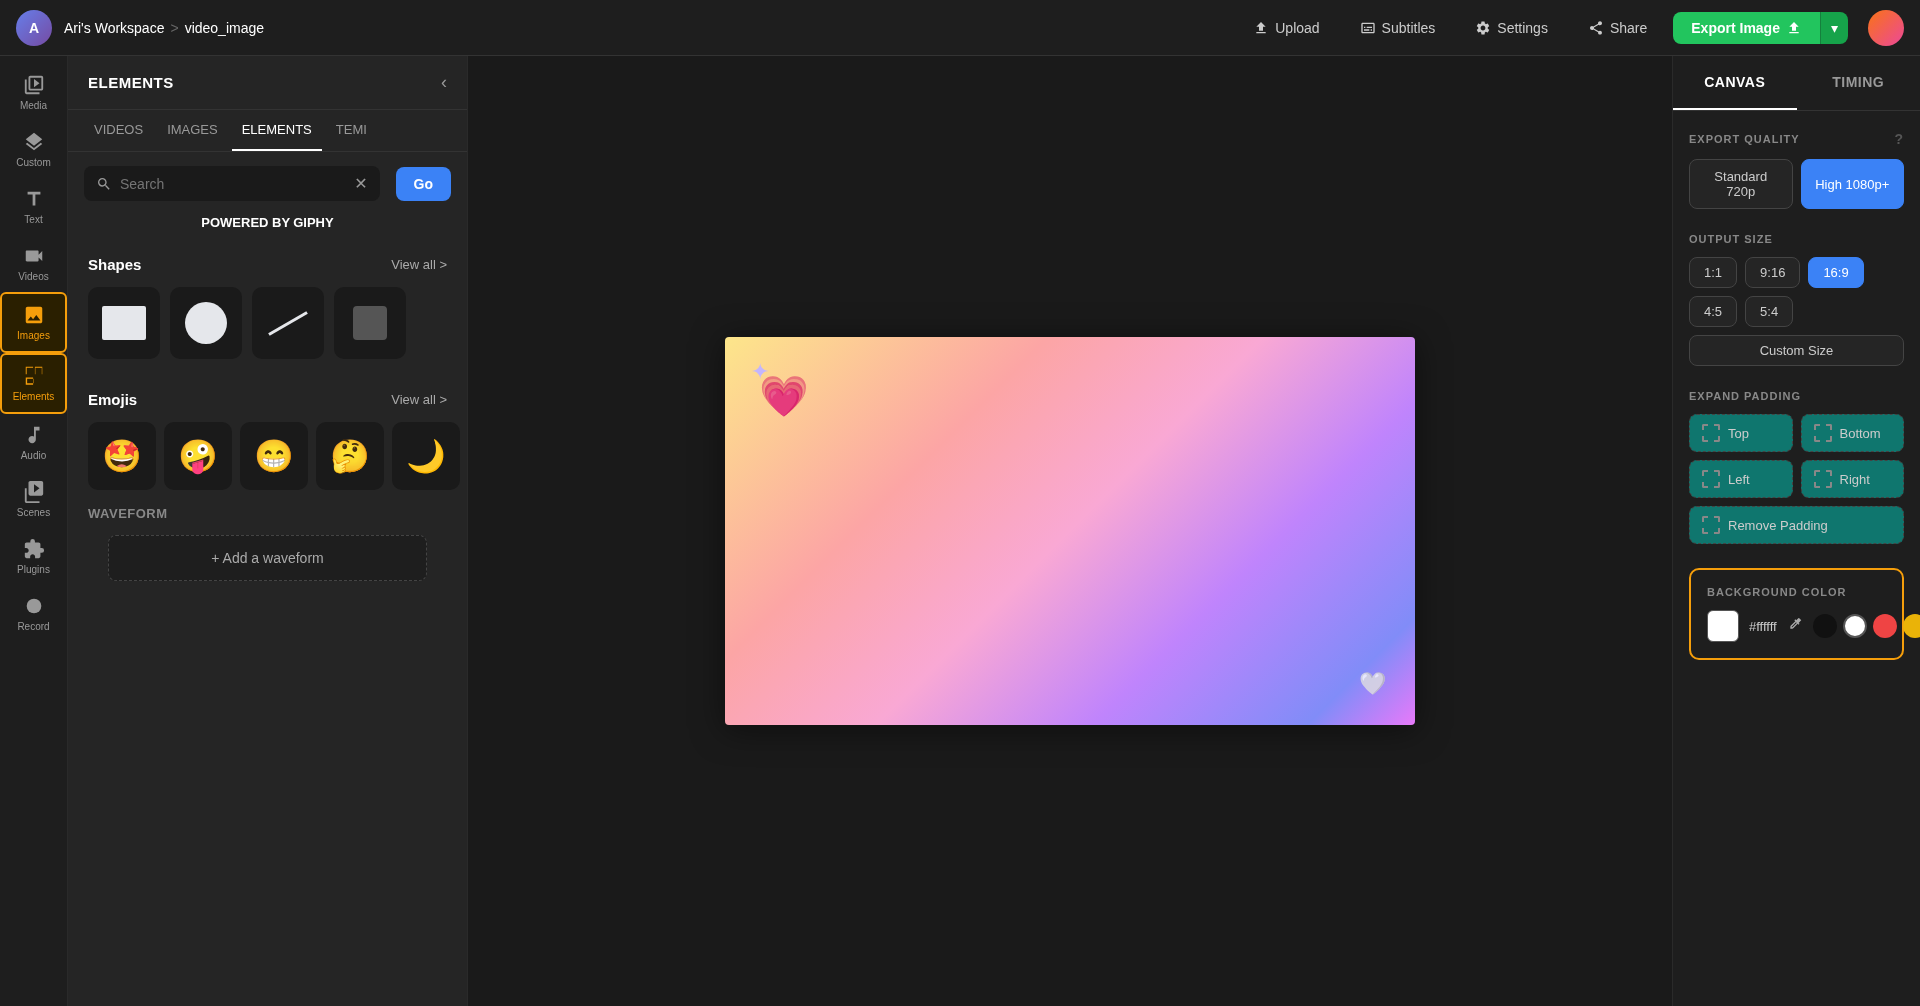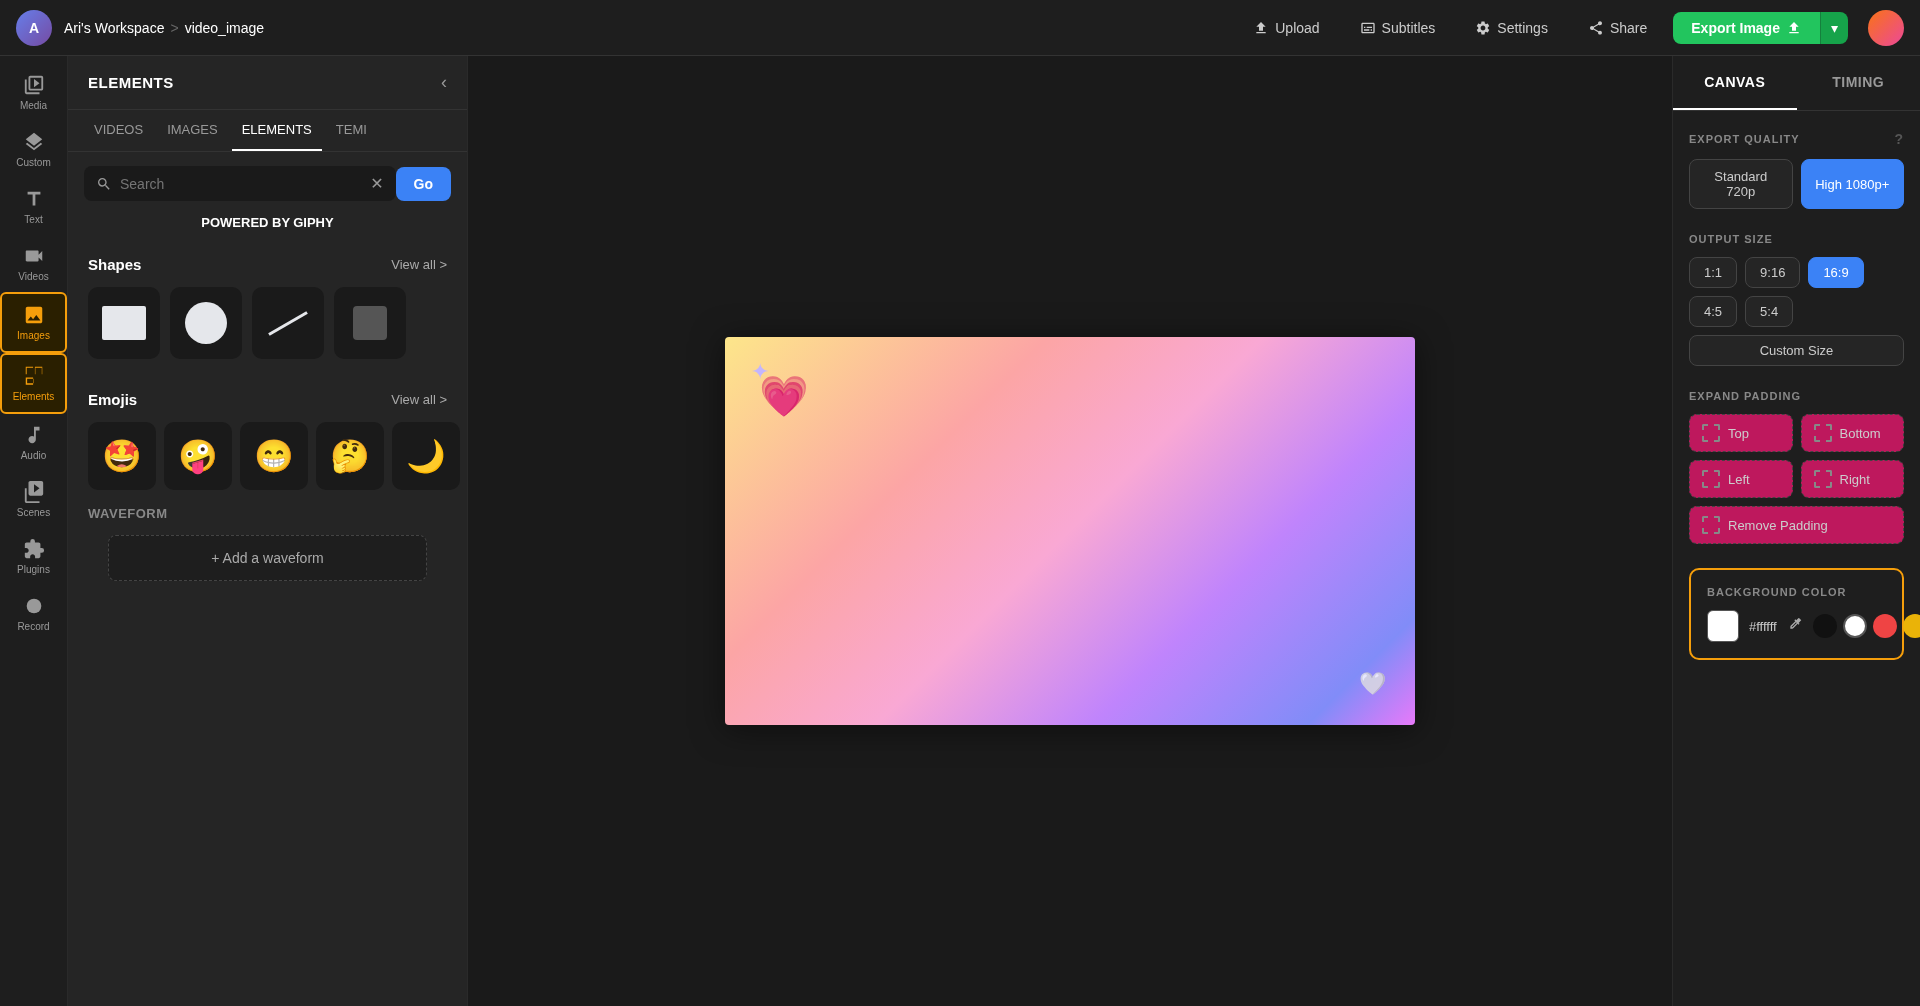--- a/index.html
+++ b/index.html
@@ -30,21 +30,21 @@
     .icon-sidebar-item.highlighted { border: 2px solid #f59e0b; background: #2a1f00; color: #f59e0b; }
 
     
     .elements-panel { width: 400px; background: #252525; border-right: 1px solid #2a2a2a; display: flex; flex-direction: column; flex-shrink: 0; }
     .panel-header { display: flex; align-items: center; justify-content: space-between; padding: 16px 20px; border-bottom: 1px solid #333; }
     .panel-title { font-size: 15px; font-weight: 600; letter-spacing: 0.5px; color: #fff; }
     .panel-close { background: none; border: none; color: #999; cursor: pointer; font-size: 18px; }
     .panel-tabs { display: flex; padding: 0 16px; border-bottom: 1px solid #333; }
     .panel-tab { padding: 12px 10px; font-size: 13px; color: #999; cursor: pointer; border-bottom: 2px solid transparent; margin-right: 4px; }
     .panel-tab.active { color: #fff; border-bottom-color: #fff; }
-    .search-row { padding: 14px 16px; display: flex; gap: 0; align-items: center; }
+    .search-row { padding: 14px 16px; display: flex; gap: 16px; align-items: center; }
     .search-box { flex: 1; display: flex; align-items: center; background: #1a1a1a; border-radius: 8px; padding: 8px 12px; gap: 8px; }
     .search-box svg { width: 16px; height: 16px; fill: #999; flex-shrink: 0; }
     .search-input { background: none; border: none; outline: none; color: #fff; font-size: 14px; flex: 1; }
     .search-clear { background: none; border: none; color: #999; cursor: pointer; font-size: 16px; padding: 0; }
     .go-btn { background: #3b82f6; color: #fff; border: none; border-radius: 8px; padding: 9px 18px; font-size: 14px; font-weight: 600; cursor: pointer; }
     .giphy-badge { text-align: center; color: #666; font-size: 11px; padding: 0 16px 10px; }
     .giphy-badge span { color: #fff; font-weight: 700; font-size: 13px; }
     .panel-content { flex: 1; overflow-y: auto; padding: 0; }
     .panel-content::-webkit-scrollbar { width: 4px; }
     .panel-content::-webkit-scrollbar-thumb { background: #444; border-radius: 2px; }
@@ -92,21 +92,21 @@
     .quality-row { display: flex; gap: 8px; }
     .quality-btn { flex: 1; padding: 9px 10px; border-radius: 8px; border: 1px solid #444; background: #252525; color: #ccc; font-size: 13px; cursor: pointer; text-align: center; }
     .quality-btn.active { background: #3b82f6; border-color: #3b82f6; color: #fff; }
 
     .size-options { display: flex; flex-wrap: wrap; gap: 8px; }
     .size-btn { padding: 7px 14px; border-radius: 8px; border: 1px solid #444; background: #252525; color: #ccc; font-size: 13px; cursor: pointer; }
     .size-btn.active { background: #3b82f6; border-color: #3b82f6; color: #fff; }
     .size-btn.full { width: 100%; }
 
     .padding-grid { display: grid; grid-template-columns: 1fr 1fr; gap: 8px; }
-    .padding-btn { display: flex; align-items: center; gap: 8px; padding: 9px 12px; border-radius: 8px; border: 1px dashed #444; background: #be185d; color: #ccc; font-size: 13px; cursor: pointer; }
+    .padding-btn { display: flex; align-items: center; gap: 8px; padding: 9px 12px; border-radius: 8px; border: 1px dashed #444; background: #0f766e; color: #ccc; font-size: 13px; cursor: pointer; }
     .padding-dashed-icon { width: 18px; height: 18px; border: 2px dashed #888; border-radius: 2px; flex-shrink: 0; }
 
     .bg-color-section { border: 2px solid #f59e0b; border-radius: 10px; padding: 16px; }
     .color-row { display: flex; align-items: center; gap: 10px; margin-top: 8px; }
     .color-preview { width: 32px; height: 32px; border-radius: 6px; background: #fff; border: 1px solid #555; cursor: pointer; flex-shrink: 0; }
     .color-hex { font-size: 13px; color: #ccc; flex: 1; }
     .eyedropper-btn { background: none; border: none; color: #999; cursor: pointer; font-size: 16px; }
     .color-swatches { display: flex; gap: 6px; margin-left: auto; }
     .swatch { width: 24px; height: 24px; border-radius: 50%; cursor: pointer; border: 2px solid transparent; }
     .swatch.black { background: #111; }

